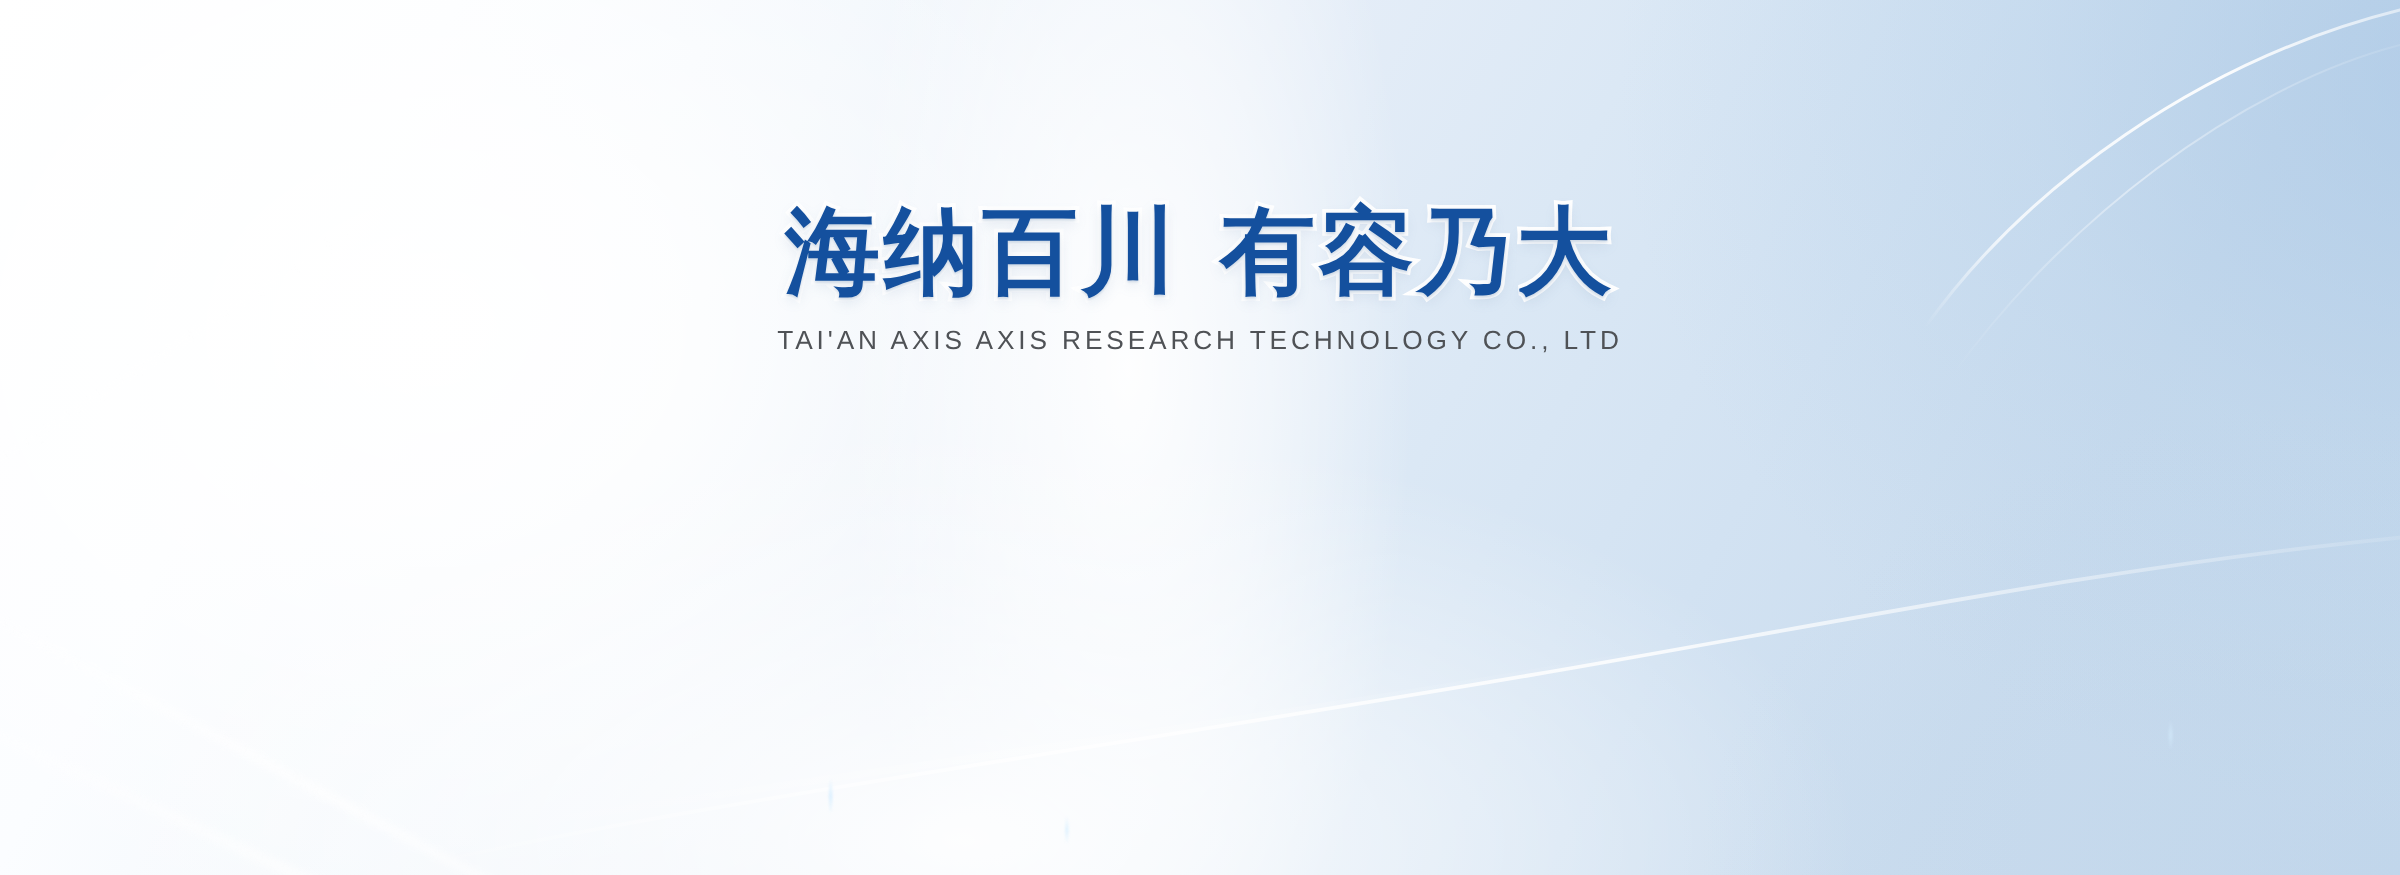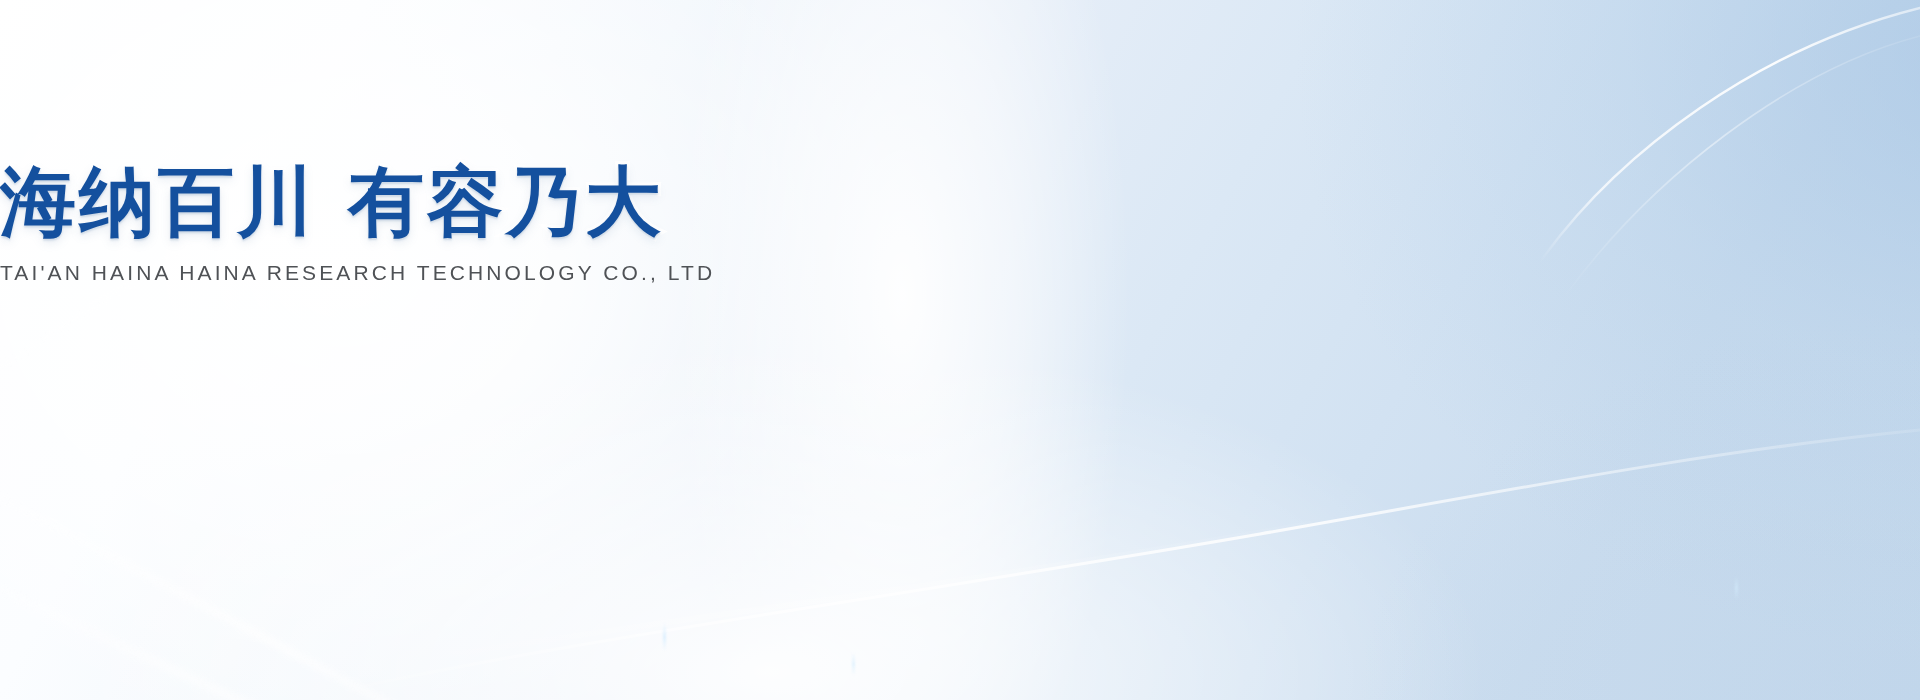--- a/index.html
+++ b/index.html
@@ -114,21 +114,21 @@
 
   
   #content {
     position: absolute;
     left: 0;
     top: 0;
     width: 1920px;
     height: 668px;
     display: flex;
     flex-direction: column;
-    align-items: flex-start;
+    align-items: center;
   }
 
   #headline {
     margin-top: 158px;
     font-size: 76px;
     font-weight: 700;
     letter-spacing: 3px;
     color: #14509e;
     white-space: nowrap;
     line-height: 1.15;
@@ -207,16 +207,16 @@
   <div class="glint" id="glint-2"></div>
   <div class="glint" id="glint-3"></div>
 
   <div id="content">
 
     <div id="headline">
       <span>海纳百川</span><span class="gap"></span><span>有容乃大</span>
     </div>
 
 
-    <div id="subtitle-en">TAI'AN HAINA HAINA RESEARCH TECHNOLOGY CO., LTD</div>
+    <div id="subtitle-en">TAI'AN AXIS AXIS RESEARCH TECHNOLOGY CO., LTD</div>
 
   </div>
 </div>
 
 </body></html>

